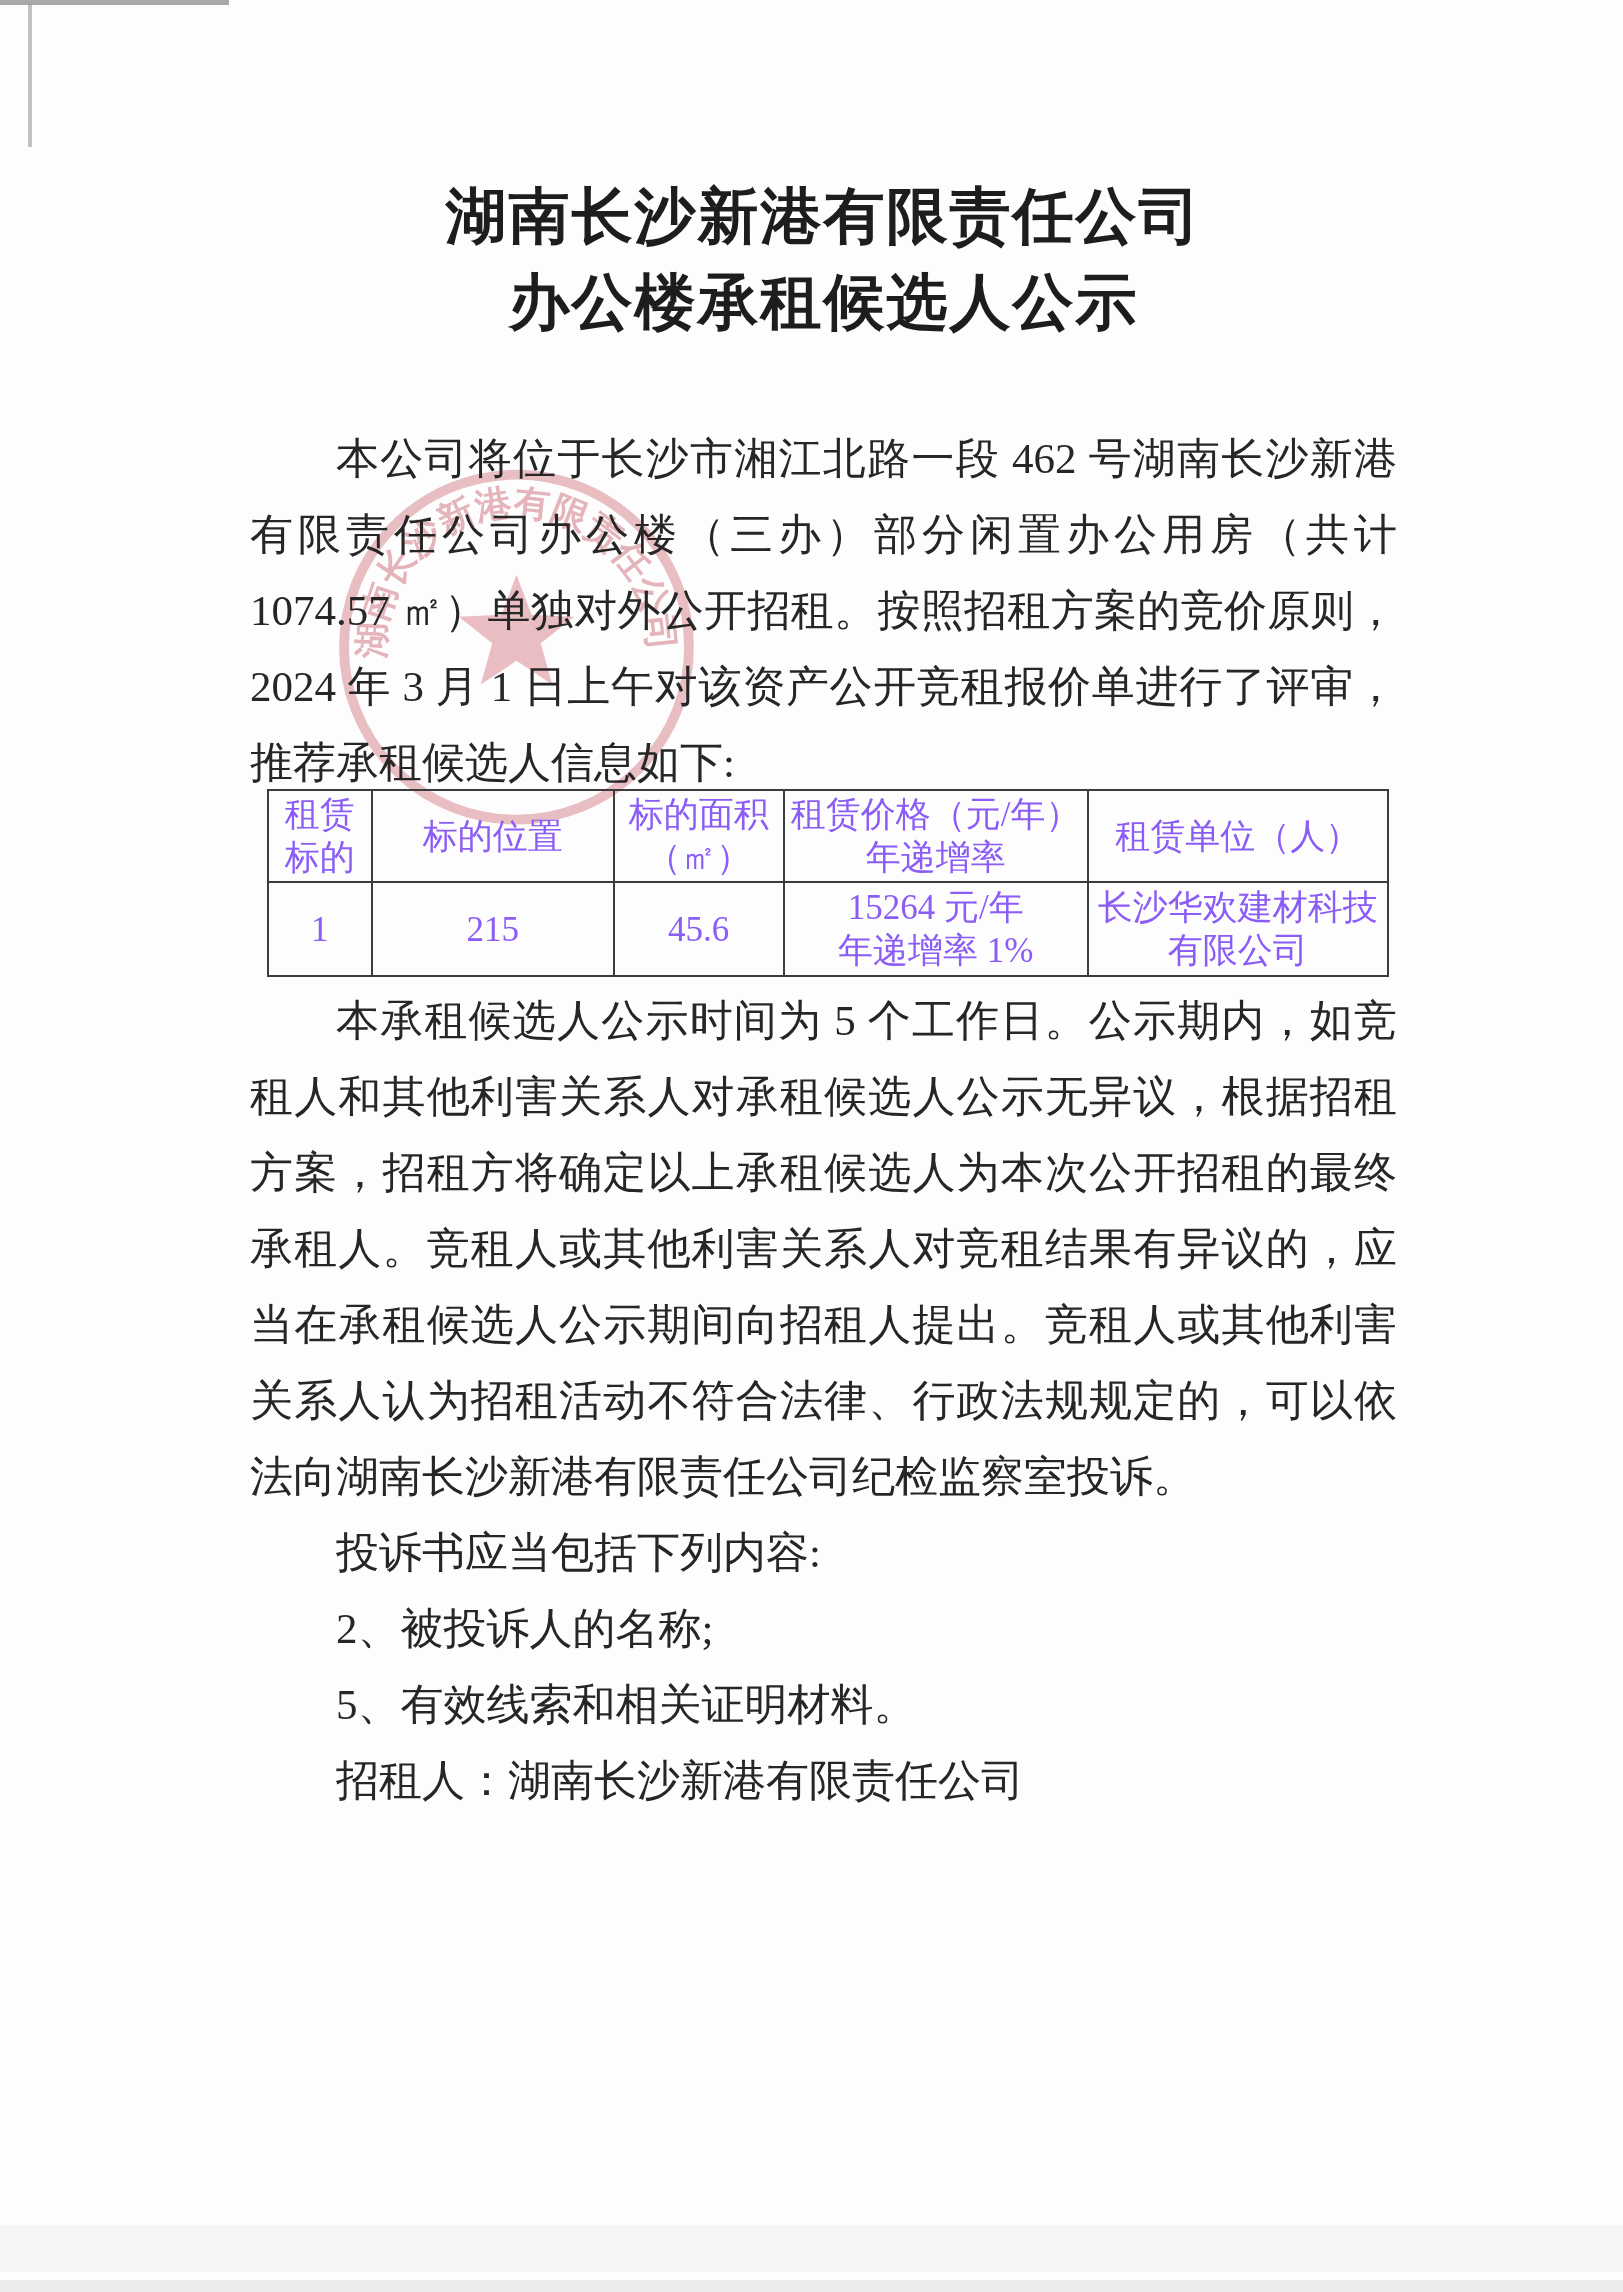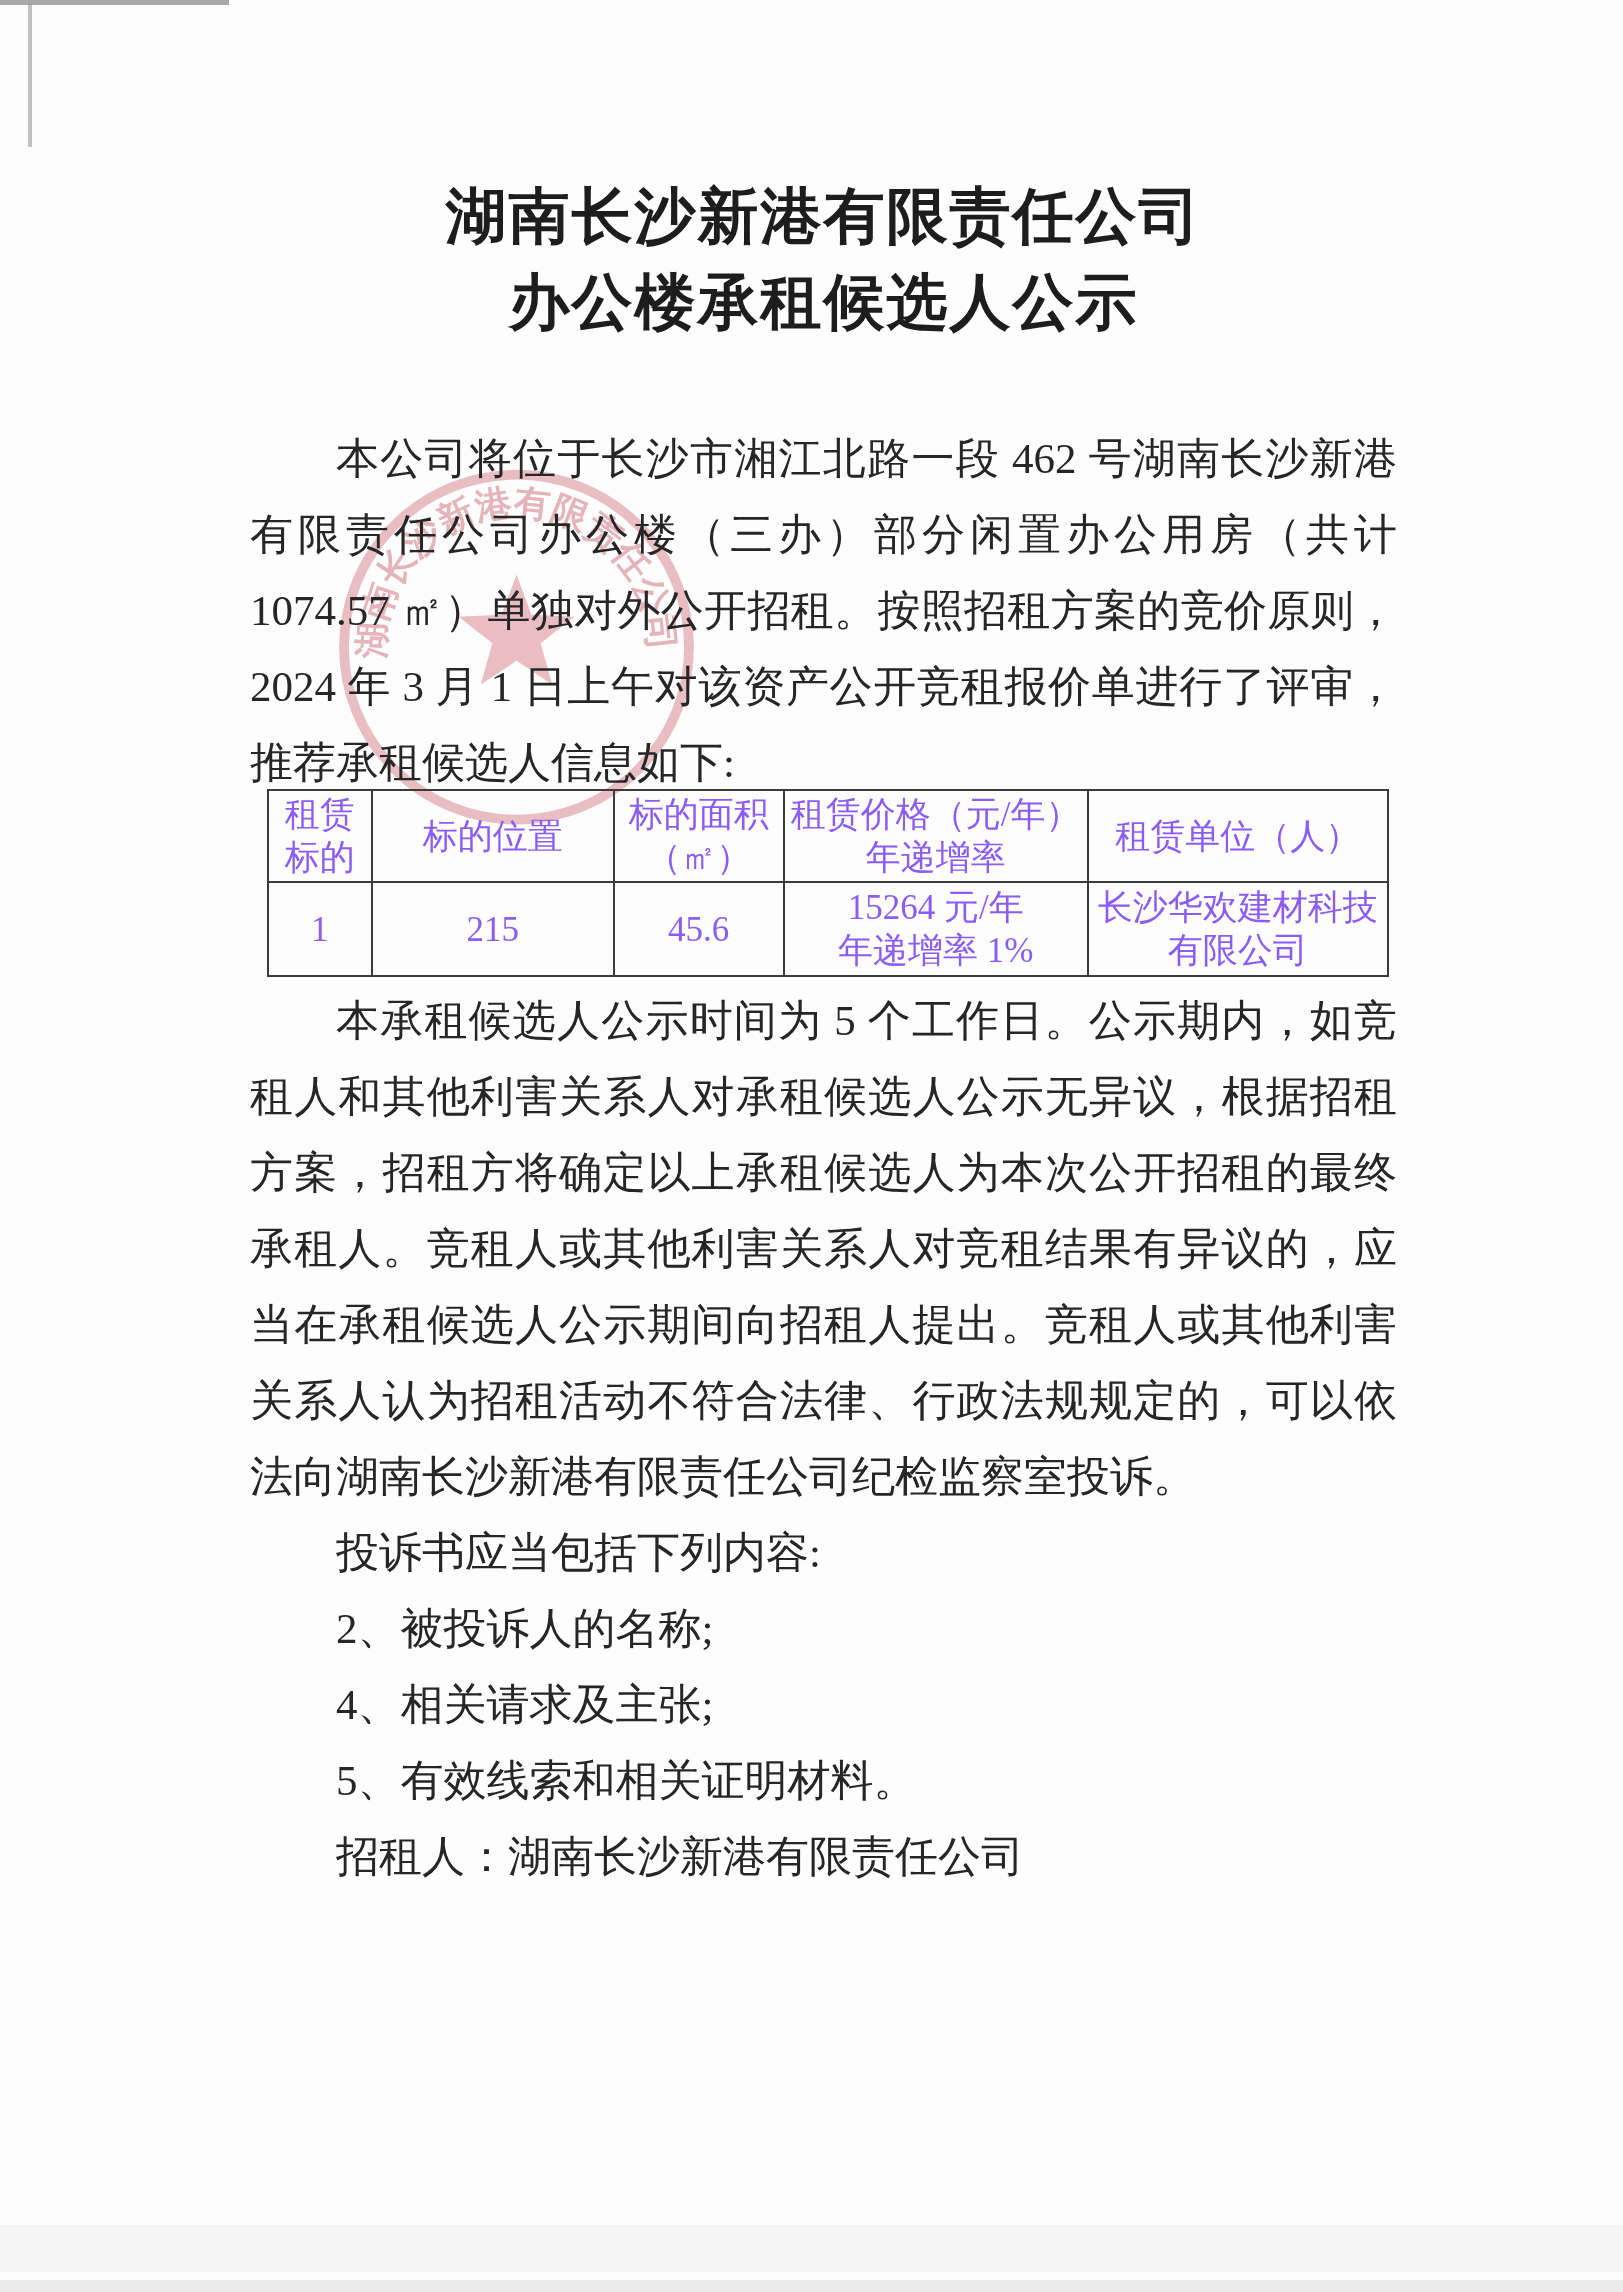--- a/index.html
+++ b/index.html
@@ -121,19 +121,18 @@
             <span>长沙华欢建材科技</span>
             <span>有限公司</span>
           </td>
         </tr>
       </tbody>
     </table>
 
     <p class="body indent notice">本承租候选人公示时间为 5 个工作日。公示期内，如竞租人和其他利害关系人对承租候选人公示无异议，根据招租方案，招租方将确定以上承租候选人为本次公开招租的最终承租人。竞租人或其他利害关系人对竞租结果有异议的，应当在承租候选人公示期间向招租人提出。竞租人或其他利害关系人认为招租活动不符合法律、行政法规规定的，可以依法向湖南长沙新港有限责任公司纪检监察室投诉。</p>
     <p class="body indent">投诉书应当包括下列内容:</p>
     <p class="body indent">2、被投诉人的名称;</p>
-    <p class="body indent">4、相关请求及主张;</p>
     <p class="body indent">5、有效线索和相关证明材料。</p>
     <p class="body indent">招租人：湖南长沙新港有限责任公司</p>
 
   </div>
 </div>
 
 
 </body></html>

